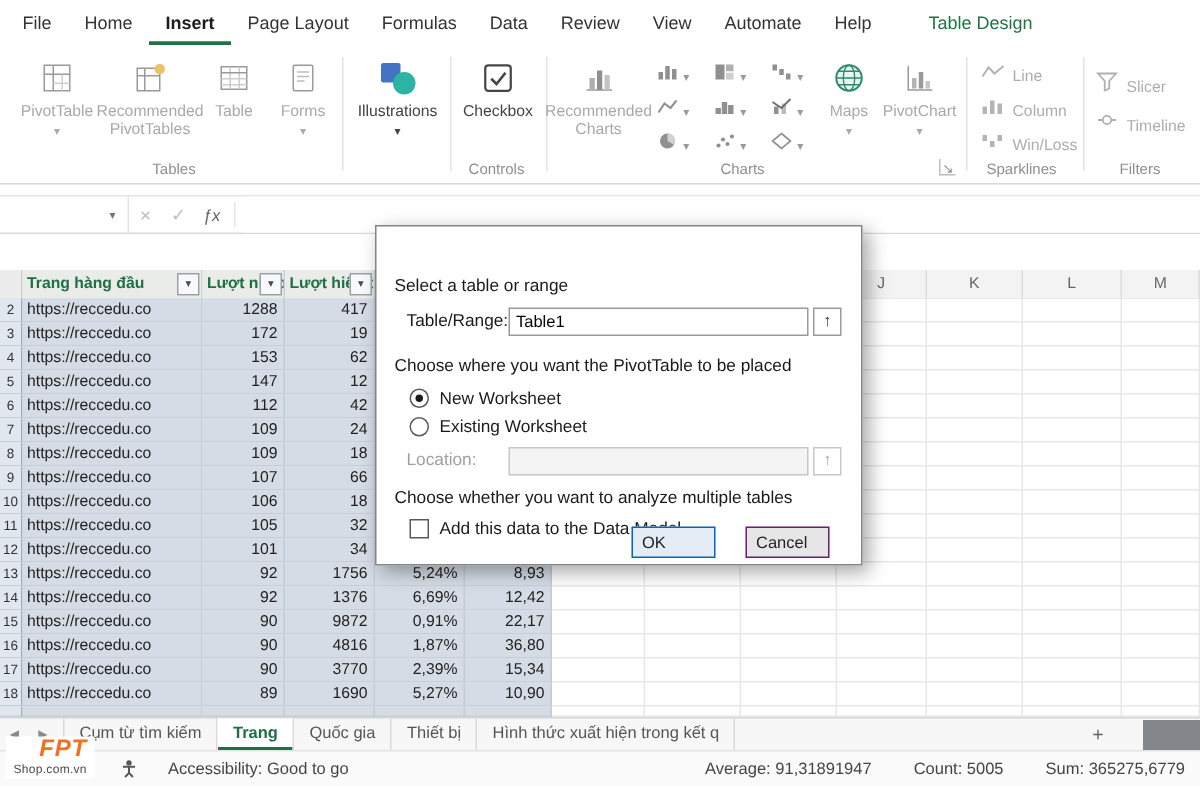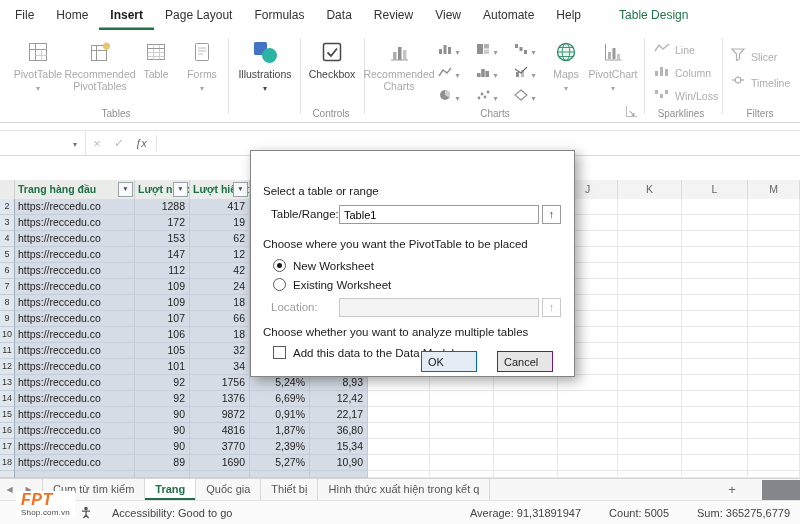--- a/index.html
+++ b/index.html
@@ -97,21 +97,21 @@
   .hscroll{position:absolute;right:0;top:1px;width:38px;height:20px;background:#83878c}
 
   
   .statusbar{position:absolute;left:0;right:0;top:500px;height:24px;background:#fafafa;border-top:1px solid #e3e3e3;display:flex;align-items:center;font-size:11px;color:#444;box-sizing:border-box}
   .sb-acc{margin-left:80px;display:flex;align-items:center;gap:20px}
   .sb-right{margin-left:auto;display:flex;align-items:center}
   .sb-right span{margin-right:28px;white-space:nowrap}
   .sb-right span:last-child{margin-right:10px}
 
   
-  .watermark{position:absolute;left:16px;top:491px;z-index:60;background:#fff;padding:1px 5px 2px 5px;text-align:left}
+  .watermark{position:absolute;left:4px;top:491px;z-index:60;background:#fff;padding:1px 5px 2px 5px;text-align:right}
   .wm-fpt{display:block;font-style:italic;font-weight:bold;font-size:16px;line-height:16px;color:#f36f21;letter-spacing:.5px}
   .wm-sub{display:block;font-size:8px;color:#4a4a4a;letter-spacing:.2px}
 </style>
 </head>
 <body>
 
 <div class="app">
 
   <div class="rtabs">
 

